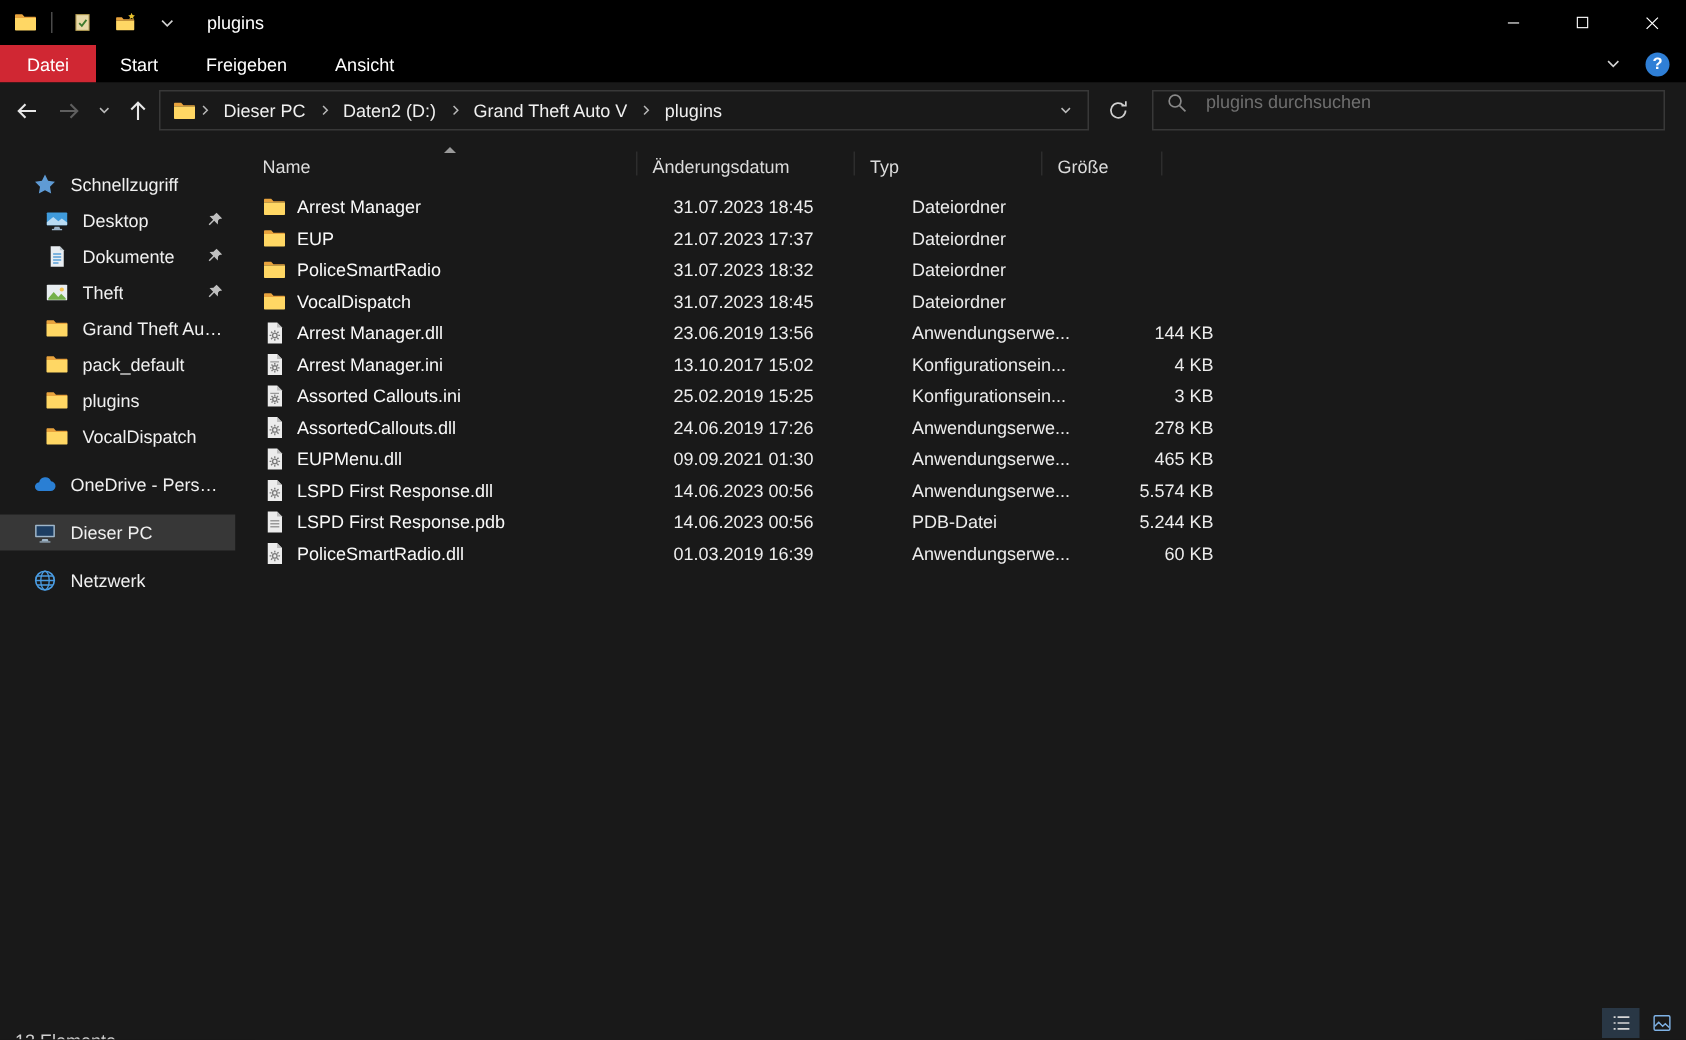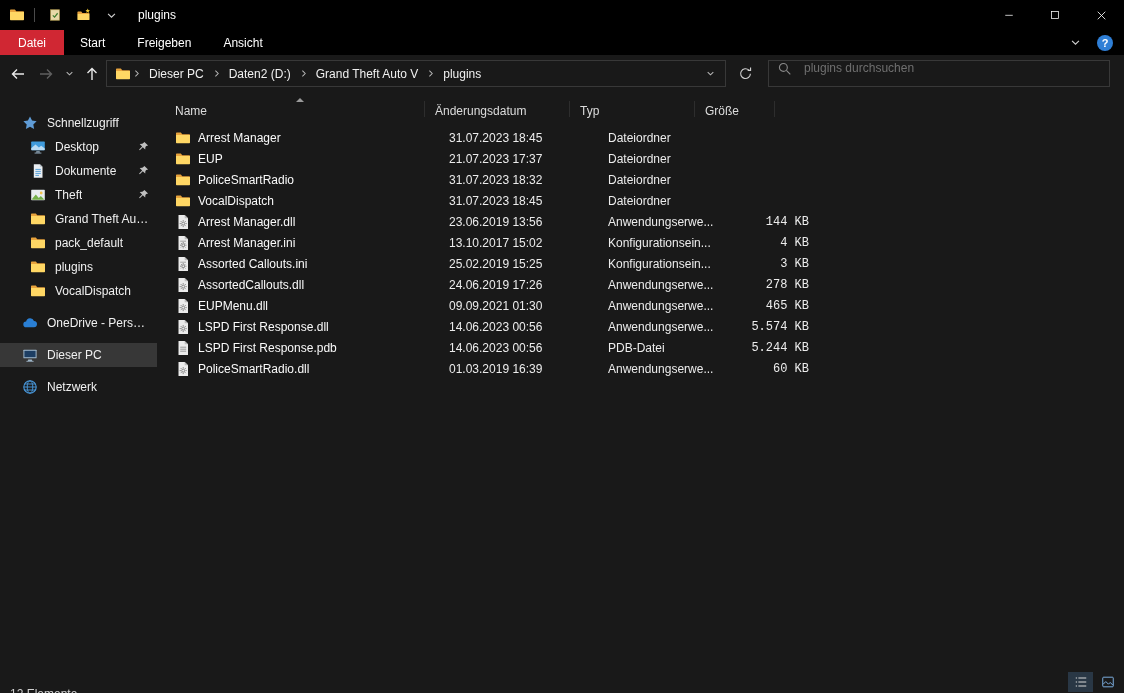--- a/index.html
+++ b/index.html
@@ -57,21 +57,21 @@
   .colh::after { content:""; position:absolute; right:0; top:3px; bottom:3px; width:1px; background:#2d2d2d; }
   .colh.pad { padding-left:10px; }
   .sort-caret { position:absolute; top:0; left:50%; transform:translateX(-50%); width:0; height:0;
                 border-left:4px solid transparent; border-right:4px solid transparent; border-bottom:4px solid #9a9a9a; }
   .colh-label { margin-top:4px; }
   .rows { margin-top:7px; }
   .row { display:grid; grid-template-columns:250px 145px 125px 80px; padding-left:18px; height:21px; align-items:center;gap:14px; }
   .cell { white-space:nowrap; overflow:hidden; color:#ececec; }
   .cell-name { display:flex; align-items:center; gap:7px; color:#fafafa; }
   .cell-pad { padding-left:10px; }
-  .cell-size { text-align:right; padding-right:8px;font-family:Liberation Mono, monospace; }
+  .cell-size { text-align:right; padding-right:8px; }
 
   
   .statusbar { height:22px; flex:none; display:flex; align-items:center; justify-content:space-between; padding:0 4px 0 10px; overflow:hidden; }
   .status-text { align-self:flex-end; margin-bottom:-8px; color:#cfcfcf; }
   .view-btns { display:flex; gap:2px; align-items:center; }
   .view-btn { width:25px; height:20px; }
   .view-btn.active { background:rgba(98,162,228,0.22); }
 </style>
 </head>
 <body>

